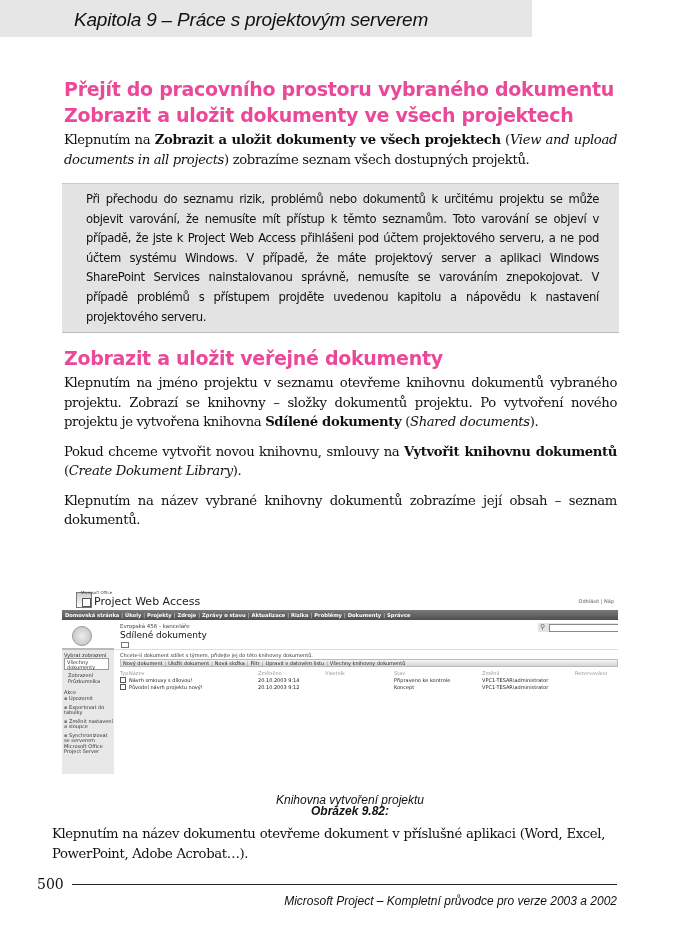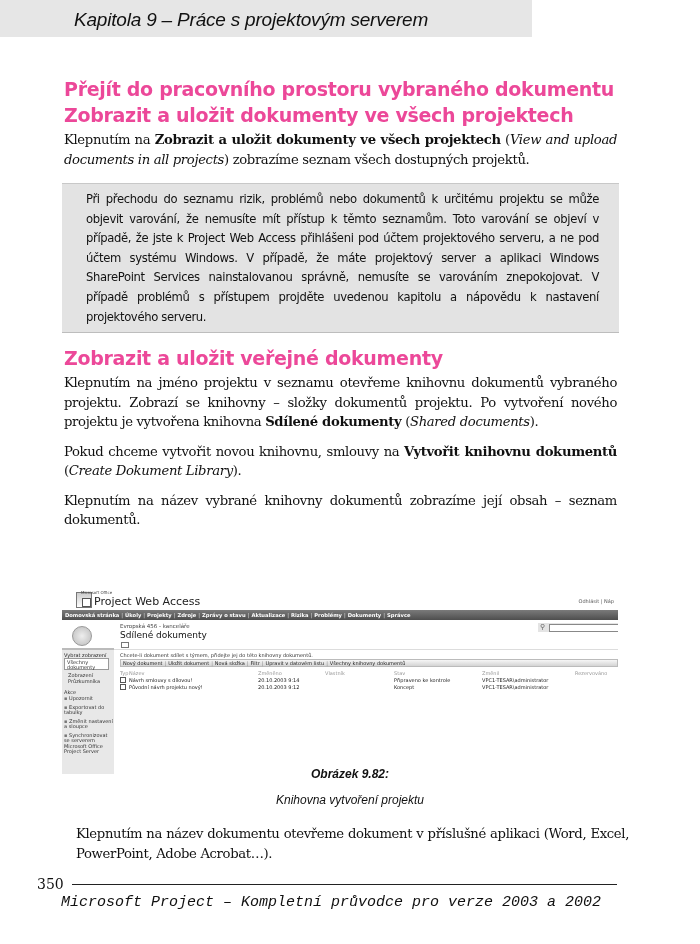--- a/index.html
+++ b/index.html
@@ -45,26 +45,26 @@
   .desc { position:absolute; left:58px; top:62px; font-size:5px; color:#333; }
   .toolbar { position:absolute; left:58px; top:69px; width:498px; height:8px; background:linear-gradient(#f6f6f6,#d4d4d4); border:1px solid #bbb; font-size:5px; display:flex; align-items:center; padding-left:2px; box-sizing:border-box; color:#222; white-space:nowrap; }
   .toolbar .sep { margin:0 2px; color:#888; }
   .grid { position:absolute; left:58px; top:80px; width:498px; font-size:5px; color:#222; }
   .grow { position:relative; height:7px; }
   .grow span { position:absolute; top:0; white-space:nowrap; }
   .ghead span { color:#999; }
   .doc-ico { display:inline-block; width:4px; height:4px; border:1px solid #555; margin-right:3px; }
 
   .caption { position:absolute; left:0; width:700px; text-align:center; font-family:"Liberation Sans", sans-serif; font-style:italic; font-size:12px; color:#111; }
-  .cap1 { top:767px; font-weight:bold; }
+  .cap1 { top:804px; font-weight:bold; }
   .cap2 { top:793px; }
-  .final { position:absolute; left:76px; top:824px; width:553px; }
+  .final { position:absolute; left:52px; top:824px; width:553px; }
   .footer-num { position:absolute; left:37px; top:876px; font-size:14px; color:#111; }
   .footer-line { position:absolute; left:72px; top:884px; width:545px; height:1px; background:#222; }
-  .footer-title { position:absolute; right:99px; top:894px; font-family:Liberation Mono, monospace; font-style:italic; font-size:15px; color:#111; }
+  .footer-title { position:absolute; right:83px; top:894px; font-family:Liberation Sans, sans-serif; font-style:italic; font-size:12px; color:#111; }
 </style>
 </head>
 <body>
 
 <div class="header-band"></div>
 <div class="header-title">Kapitola 9 – Práce s projektovým serverem</div>
 
 <div class="content">
   <h2>Přejít do pracovního prostoru vybraného dokumentu</h2>
 
@@ -174,15 +174,15 @@
   </div>
 </div>
 
 <div class="caption cap1">Obrázek 9.82:</div>
 <div class="caption cap2">Knihovna vytvoření projektu</div>
 
 <div class="final">
   <p>Klepnutím na název dokumentu otevřeme dokument v příslušné aplikaci (Word, Excel, PowerPoint, Adobe Acrobat…).</p>
 </div>
 
-<div class="footer-num">350</div>
+<div class="footer-num">500</div>
 <div class="footer-line"></div>
 <div class="footer-title">Microsoft Project – Kompletní průvodce pro verze 2003 a 2002</div>
 
 </body></html>

